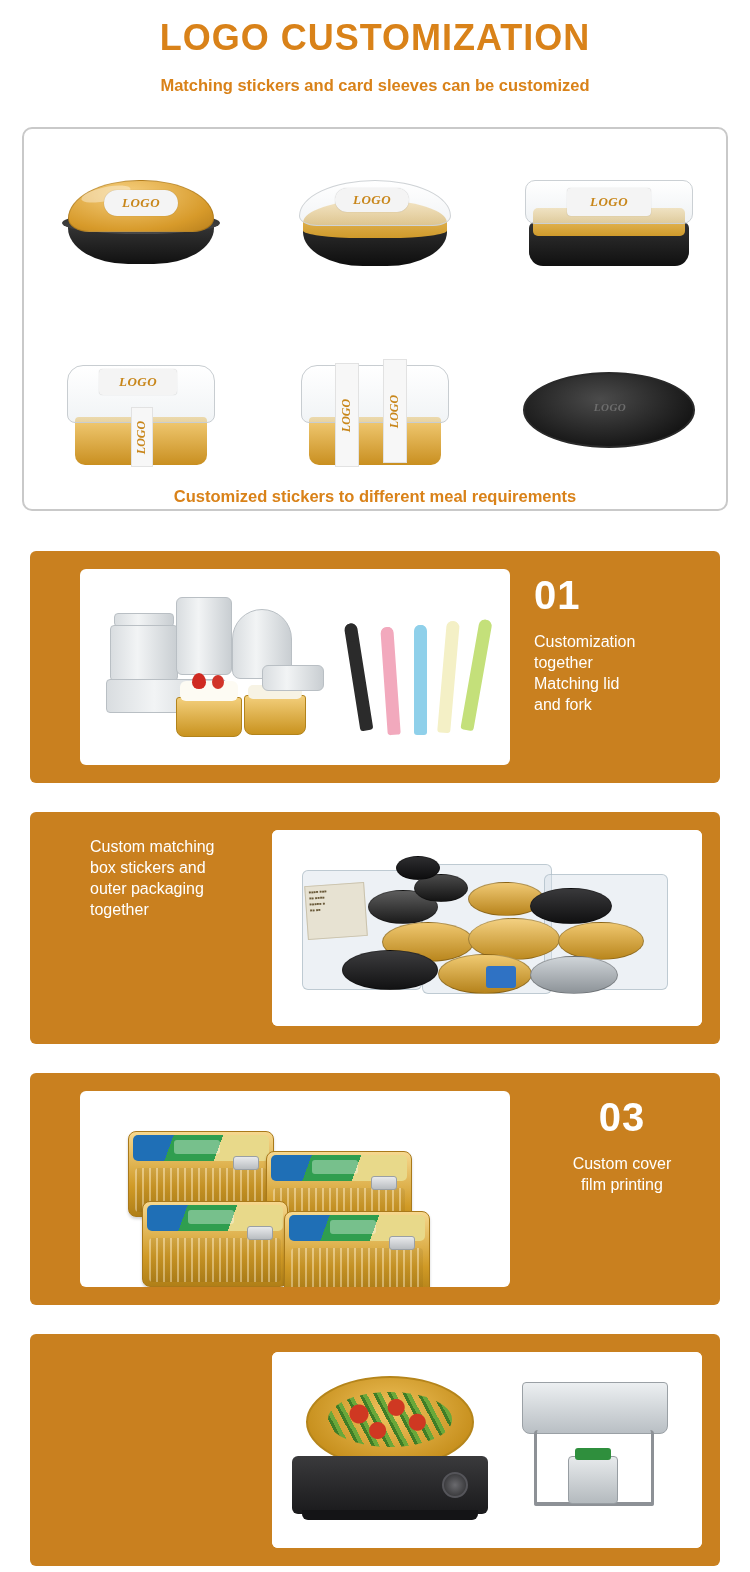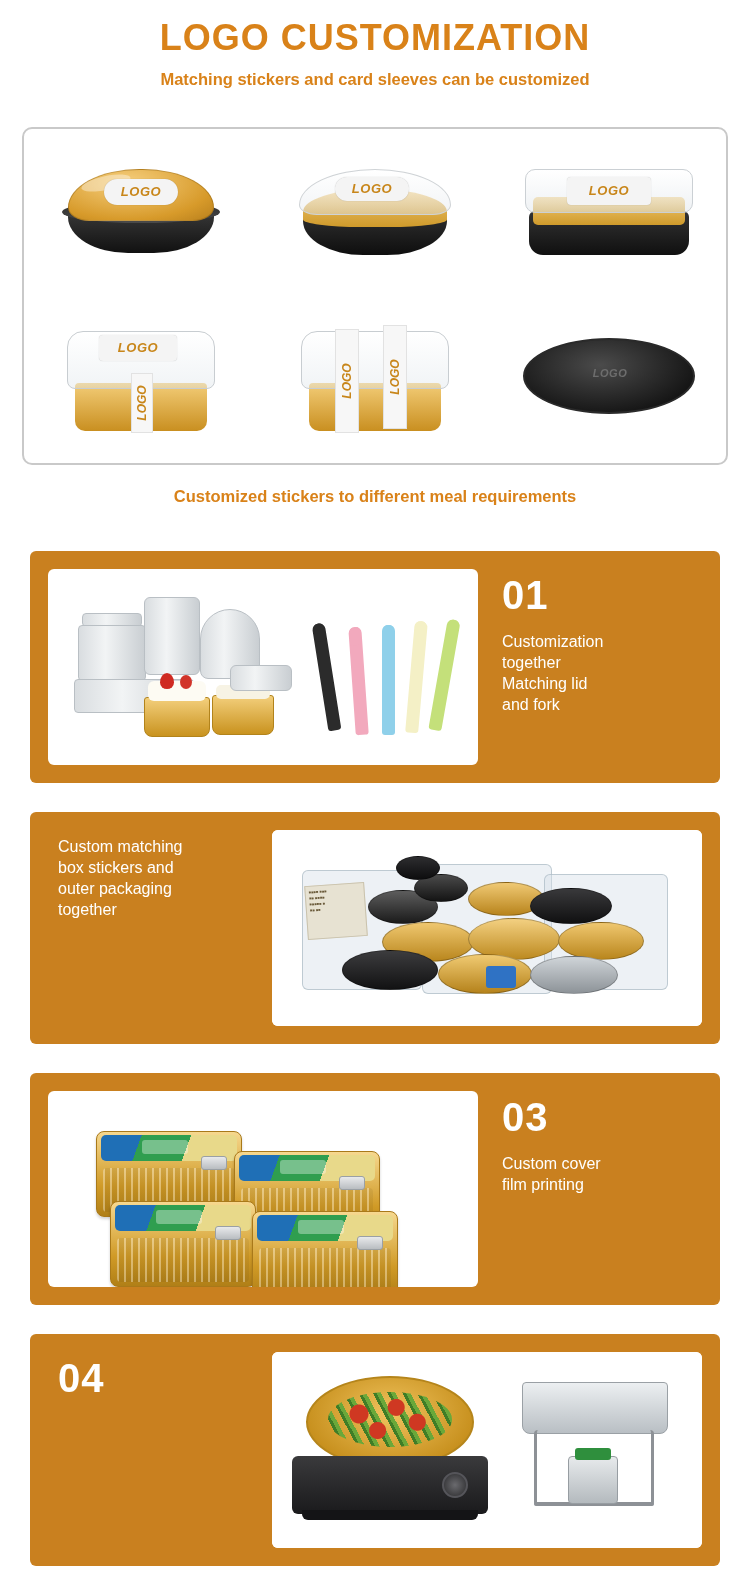--- a/index.html
+++ b/index.html
@@ -25,33 +25,34 @@
     color: #d98219;
     letter-spacing: 1px;
     padding-top: 18px;
     line-height: 1.1;
   }
   .sub-title {
     text-align: center;
     font-size: 16.5px;
     font-weight: bold;
     color: #d98219;
-    margin-top: 12px;
+    margin-top: 18px;
   }
 
   
   .showcase {
     position: absolute;
     left: 22px;
     top: 127px;
     width: 706px;
-    height: 338px;
+    height: 384px;
     border: 2px solid #c9c9c9;
     border-radius: 10px;
     background: #fff;
+    font-family: Liberation Serif, serif;
   }
   .showcase-grid {
     position: absolute;
     inset: 0;
     display: grid;
     grid-template-columns: 1fr 1fr 1fr;
     grid-template-rows: 1fr 1fr;
   }
   .cell {
     position: relative;
@@ -247,20 +248,21 @@
 
   
   .block {
     position: absolute;
     left: 30px;
     width: 690px;
     background: #c9801f;
     border-radius: 6px;
     display: flex;
     align-items: stretch;
+    padding-left: 32px;
   }
   .block .photo {
     background: #ffffff;
     border-radius: 6px;
     margin: 18px;
     flex: 0 0 auto;
     position: relative;
     overflow: hidden;
   }
   .block .txt {
@@ -281,21 +283,21 @@
   .block .desc {
     font-size: 16px;
     line-height: 1.32;
     white-space: pre-line;
   }
   .block.reverse { flex-direction: row-reverse; }
   .block.reverse .txt { padding-left: 28px; }
 
   #block1 { top: 551px;  height: 232px; }
   #block2 { top: 812px;  height: 232px; }
-  #block3 { top: 1073px; height: 232px; }
+  #block3 { top: 1073px; height: 232px; text-align: center; }
   #block4 { top: 1334px; height: 232px; }
 
   #block1 .photo { width: 430px; }
   #block2 .photo { width: 430px; }
   #block3 .photo { width: 430px; }
   #block4 .photo { width: 430px; }
 
   
   .p1-stack {
     position: absolute;
@@ -627,17 +629,16 @@
 
         <div class="trayfoil" style="left:250px; top:30px; width:146px; height:52px;"></div>
         <div class="wirestand" style="left:262px; top:78px; width:120px; height:76px; border-top:none;"></div>
         <div style="position:absolute; left:262px; top:150px; width:120px; height:4px; background:#8d9196; border-radius:2px;"></div>
         <div class="canister" style="left:296px; top:104px; width:50px; height:48px;">
           <div class="cap"></div>
         </div>
       </div>
     </div>
     <div class="txt">
-      <div class="num">04</div>
     </div>
   </div>
 
 </div>
 
 </body></html>

